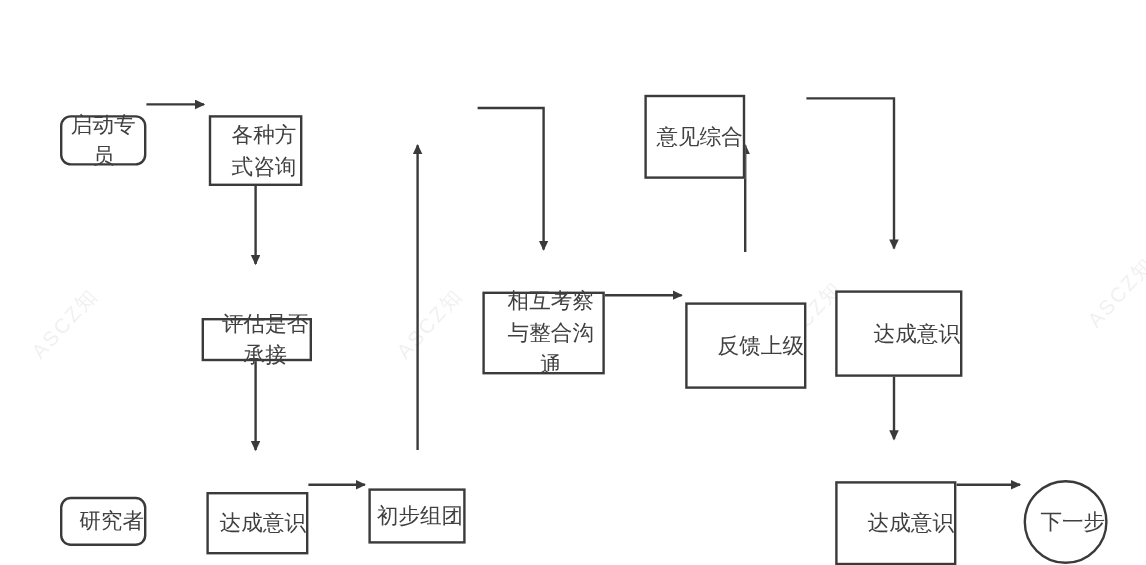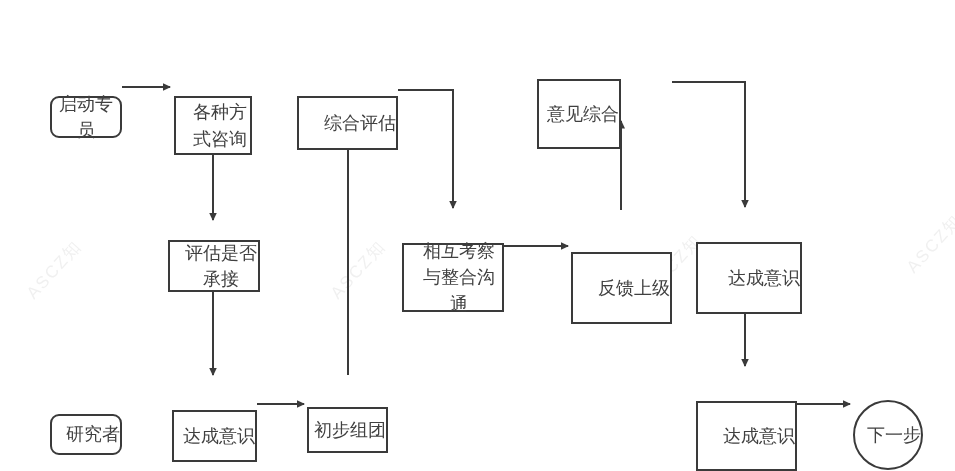--- a/index.html
+++ b/index.html
@@ -85,31 +85,28 @@
   <div class="node rounded" style="left:50px; top:64px;  width:72px;  height:42px;">
     <span class="lbl">启动专员</span>
   </div>
   <div class="node rounded" style="left:50px; top:382px; width:72px;  height:41px;">
     <span class="lbl">研究者</span>
   </div>
 
   <div class="node" style="left:174px; top:64px;  width:78px;  height:59px;">
     <span class="lbl" style="width:60px;">各种方式咨询</span>
   </div>
-  <div class="node" style="left:168px; top:208px; width:92px;  height:52px;">
+  <div class="node" style="left:168px; top:233px; width:92px;  height:36px;">
     <span class="lbl" style="width:74px;">评估是否承接</span>
   </div>
   <div class="node" style="left:172px; top:378px; width:85px;  height:52px;">
     <span class="lbl">达成意识</span>
   </div>
   <div class="node" style="left:307px; top:375px; width:81px;  height:46px;">
     <span class="lbl">初步组团</span>
-  </div>
-  <div class="node" style="left:297px; top:64px;  width:101px; height:54px;">
-    <span class="lbl">综合评估</span>
   </div>
   <div class="node" style="left:402px; top:211px; width:102px; height:69px;">
     <span class="lbl" style="width:86px;">相互考察与整合沟通</span>
   </div>
   <div class="node" style="left:571px; top:220px; width:101px; height:72px;">
     <span class="lbl">反馈上级</span>
   </div>
   <div class="node" style="left:537px; top:47px;  width:84px; height:70px;">
     <span class="lbl">意见综合</span>
   </div>

